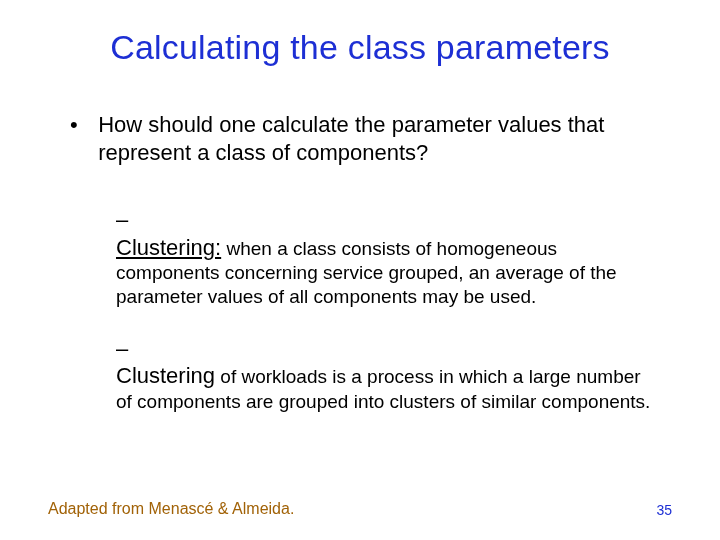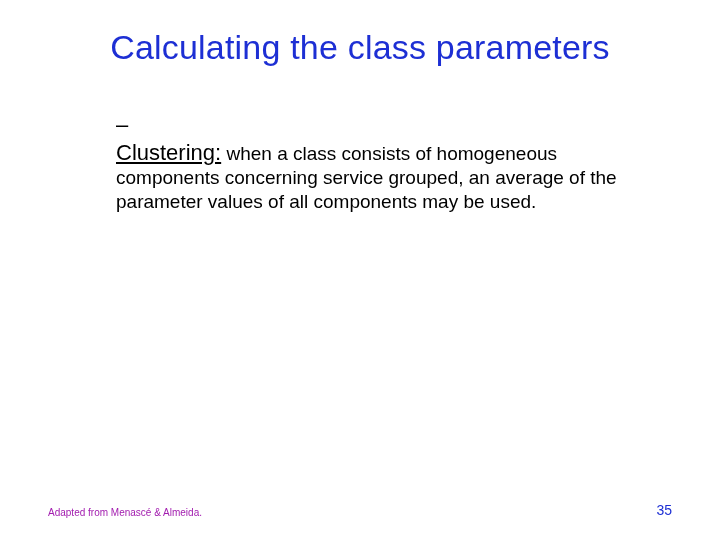--- a/index.html
+++ b/index.html
@@ -8,37 +8,45 @@
   .title { color: #1d2fd4; font-size: 34px; font-weight: 400; text-align: center; margin-top: 4px; margin-bottom: 44px; letter-spacing: 0.2px; }
   .content { font-size: 22px; line-height: 1.25; }
   .lvl1 { margin-left: 22px; margin-bottom: 40px; }
   .lvl1 .bullet { display: inline-block; width: 22px; vertical-align: top; }
   .lvl1 .txt { display: inline-block; width: 570px; vertical-align: top; }
   .lvl2 { margin-left: 68px; margin-bottom: 26px; }
   .lvl2 .dash { display: inline-block; width: 20px; vertical-align: top; font-size: 22px; }
   .lvl2 .txt { display: inline-block; width: 536px; vertical-align: top; font-size: 19px; }
   .lvl2 .lead { font-size: 22px; }
   .lvl2 .lead.underlined { text-decoration: underline; }
-  .footer-left { position: absolute; left: 48px; bottom: 22px; color: #a21caf; font-size: 10px; margin-top: 48px; }
+  .footer-left { position: absolute; left: 48px; bottom: 22px; color: #a16207; font-size: 16px; margin-top: 48px; }
   .footer-right { position: absolute; right: 48px; bottom: 22px; color: #1d2fd4; font-size: 14px; }
 </style>
 </head>
 <body>
 
 <div class="slide">
 
   <h1 class="title">Calculating the class parameters</h1>
 
   <div class="content">
 
+    <div class="lvl1">
+      <span class="bullet">•</span>
+      <span class="txt">How should one calculate the parameter values that represent a class of components?</span>
+    </div>
 
     <div class="lvl2">
       <span class="dash">–</span>
       <span class="txt"><span class="lead underlined">Clustering:</span><span> when a class consists of homogeneous components concerning service grouped, an average of the parameter values of all components may be used.</span></span>
     </div>
 
+    <div class="lvl2">
+      <span class="dash">–</span>
+      <span class="txt"><span class="lead">Clustering</span><span> of workloads is a process in which a large number of components are grouped into clusters of similar components.</span></span>
+    </div>
 
   </div>
 
   <div class="footer-left">Adapted from Menascé &amp; Almeida.</div>
   <div class="footer-right">35</div>
 
 </div>
 
 </body></html>

